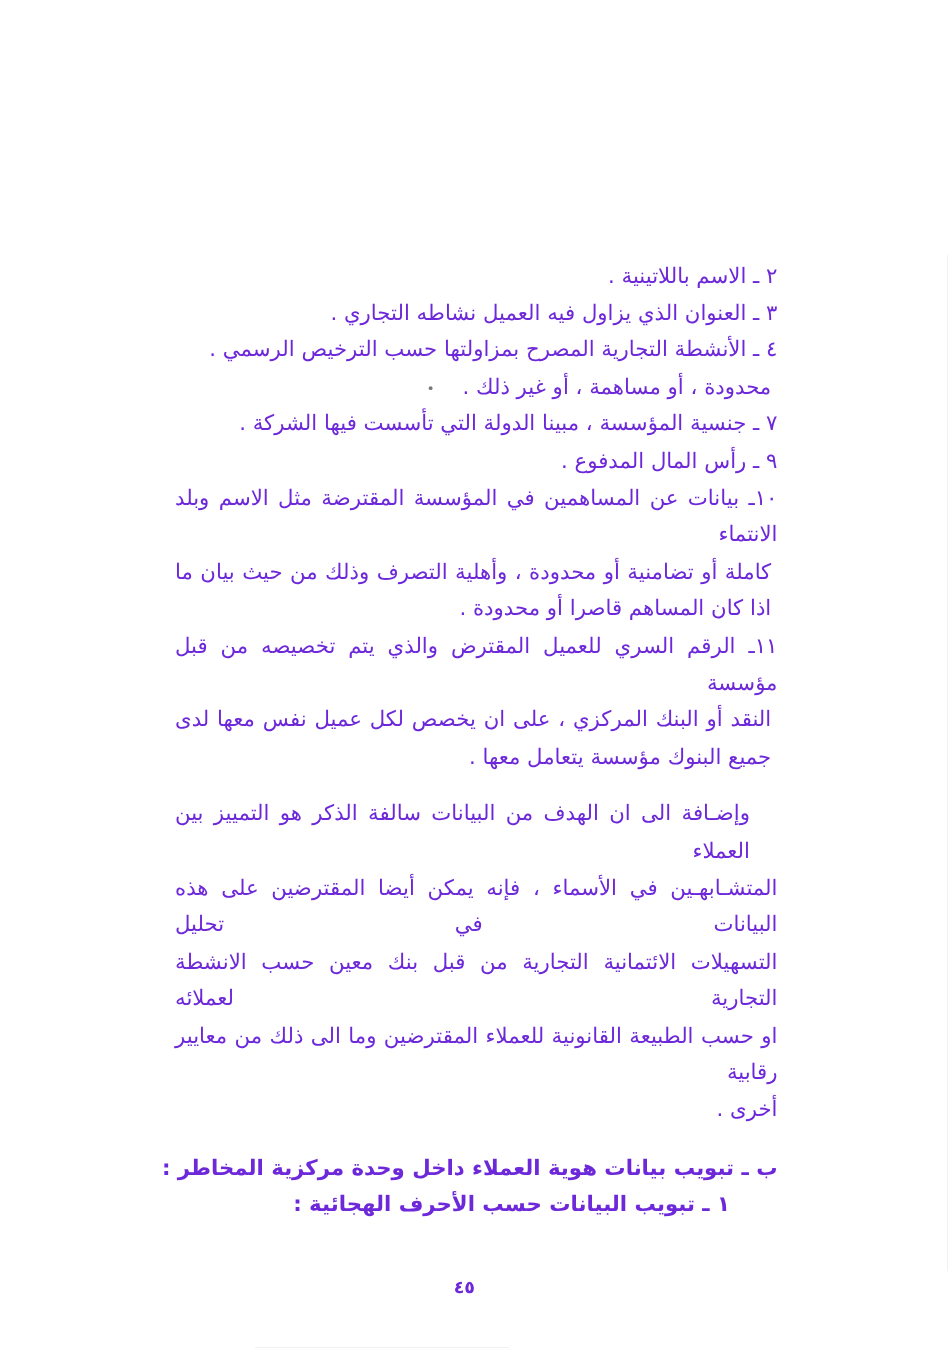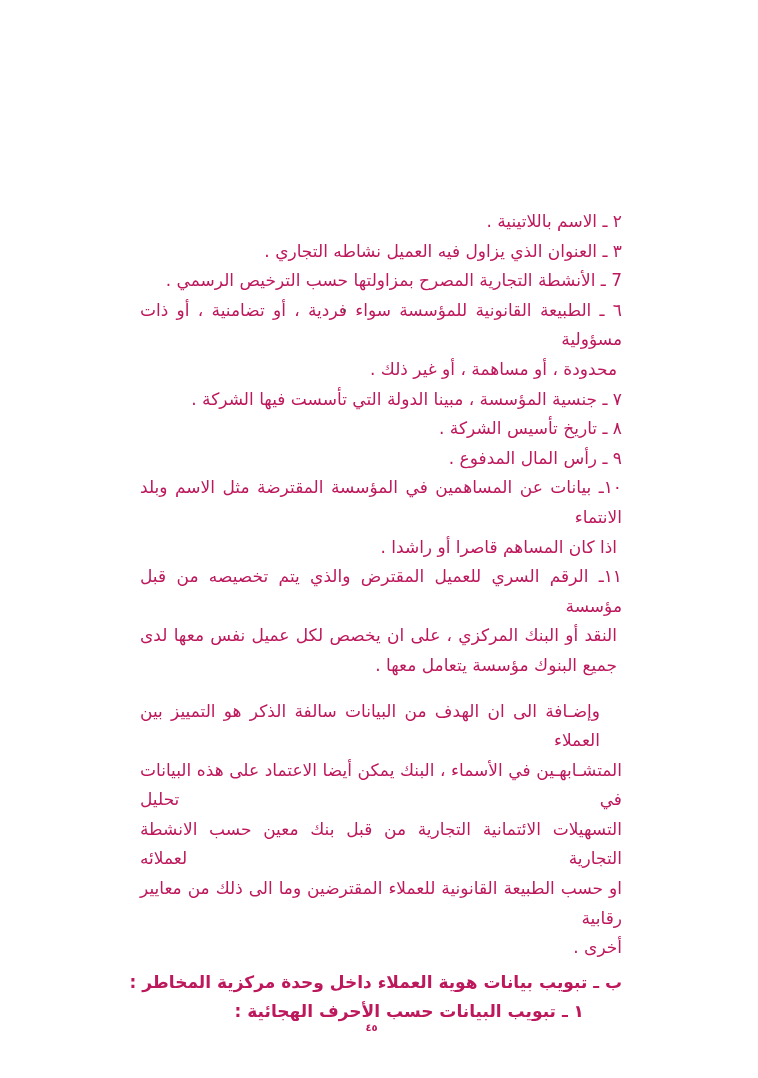--- a/index.html
+++ b/index.html
@@ -2,21 +2,21 @@
 <html lang="ar"><head>
 <meta charset="utf-8">
 <style>
   html, body { margin: 0; padding: 0; background: #e8e8e8; }
   .page {
     position: relative;
     width: 758px;
     height: 1078px;
     background: #ffffff;
     font-family: "DejaVu Sans", sans-serif;
-    color: #be185d;
+    color: #6d28d9;
     overflow: hidden;
   }
   .text-block {
     position: absolute;
     top: 207px;
     left: 140px;
     width: 482px;
     direction: rtl;
     font-size: 17px;
     line-height: 29.6px;
@@ -27,29 +27,29 @@
   }
   .line.full {
     text-align: justify;
     text-align-last: justify;
     white-space: normal;
   }
   .cont    { padding-right: 5px; }
   .indent1 { padding-right: 22px; margin-top: 16px; }
   .indent2 { padding-right: 38px; }
   .bold    { font-weight: bold; }
-  .gap-before { margin-top: 5px; }
+  .gap-before { margin-top: 17px; }
   .page-number {
     position: absolute;
     top: 1022px;
     left: 0;
     width: 731px;
     text-align: center;
     text-indent: 12px;
-    font-size: 10px;
+    font-size: 14px;
     font-weight: bold;
     letter-spacing: 4px;
     direction: ltr;
   }
   .artifact-dot {
     position: absolute;
     left: 343px;
     top: 309px;
     width: 3px;
     height: 3px;
@@ -58,33 +58,32 @@
     opacity: 0.75;
   }
 </style>
 </head>
 <body>
 
 <div class="page">
   <div class="text-block" dir="rtl">
     <div class="line">٢ ـ الاسم باللاتينية .</div>
     <div class="line">٣ ـ العنوان الذي يزاول فيه العميل نشاطه التجاري .</div>
-    <div class="line">7 ـ الأنشطة التجارية المصرح بمزاولتها حسب الترخيص الرسمي .</div>
-    <div class="line full">٦ ـ الطبيعة القانونية للمؤسسة سواء فردية ، أو تضامنية ، أو ذات مسؤولية</div>
+    <div class="line">٤ ـ الأنشطة التجارية المصرح بمزاولتها حسب الترخيص الرسمي .</div>
     <div class="line cont">محدودة ، أو مساهمة ، أو غير ذلك .</div>
     <div class="line">٧ ـ جنسية المؤسسة ، مبينا الدولة التي تأسست فيها الشركة .</div>
-    <div class="line">٨ ـ تاريخ تأسيس الشركة .</div>
     <div class="line">٩ ـ رأس المال المدفوع .</div>
     <div class="line full">١٠ـ بيانات عن المساهمين في المؤسسة المقترضة مثل الاسم وبلد الانتماء</div>
-    <div class="line cont">اذا كان المساهم قاصرا أو راشدا .</div>
+    <div class="line full cont">كاملة أو تضامنية أو محدودة ، وأهلية التصرف وذلك من حيث بيان ما</div>
+    <div class="line cont">اذا كان المساهم قاصرا أو محدودة .</div>
     <div class="line full">١١ـ الرقم السري للعميل المقترض والذي يتم تخصيصه من قبل مؤسسة</div>
     <div class="line full cont">النقد أو البنك المركزي ، على ان يخصص لكل عميل نفس معها لدى</div>
     <div class="line cont">جميع البنوك مؤسسة يتعامل معها .</div>
     <div class="line full indent1">وإضـافة الى ان الهدف من البيانات سالفة الذكر هو التمييز بين العملاء</div>
-    <div class="line full">المتشـابهـين في الأسماء ، البنك يمكن أيضا الاعتماد على هذه البيانات في تحليل</div>
+    <div class="line full">المتشـابهـين في الأسماء ، فإنه يمكن أيضا المقترضين على هذه البيانات في تحليل</div>
     <div class="line full">التسهيلات الائتمانية التجارية من قبل بنك معين حسب الانشطة التجارية لعملائه</div>
     <div class="line full">او حسب الطبيعة القانونية للعملاء المقترضين وما الى ذلك من معايير رقابية</div>
     <div class="line">أخرى .</div>
     <div class="line bold gap-before">ب ـ تبويب بيانات هوية العملاء داخل وحدة مركزية المخاطر :</div>
     <div class="line bold indent2">١ ـ تبويب البيانات حسب الأحرف الهجائية :</div>
 
   </div>
 
   <div class="artifact-dot"></div>
 

